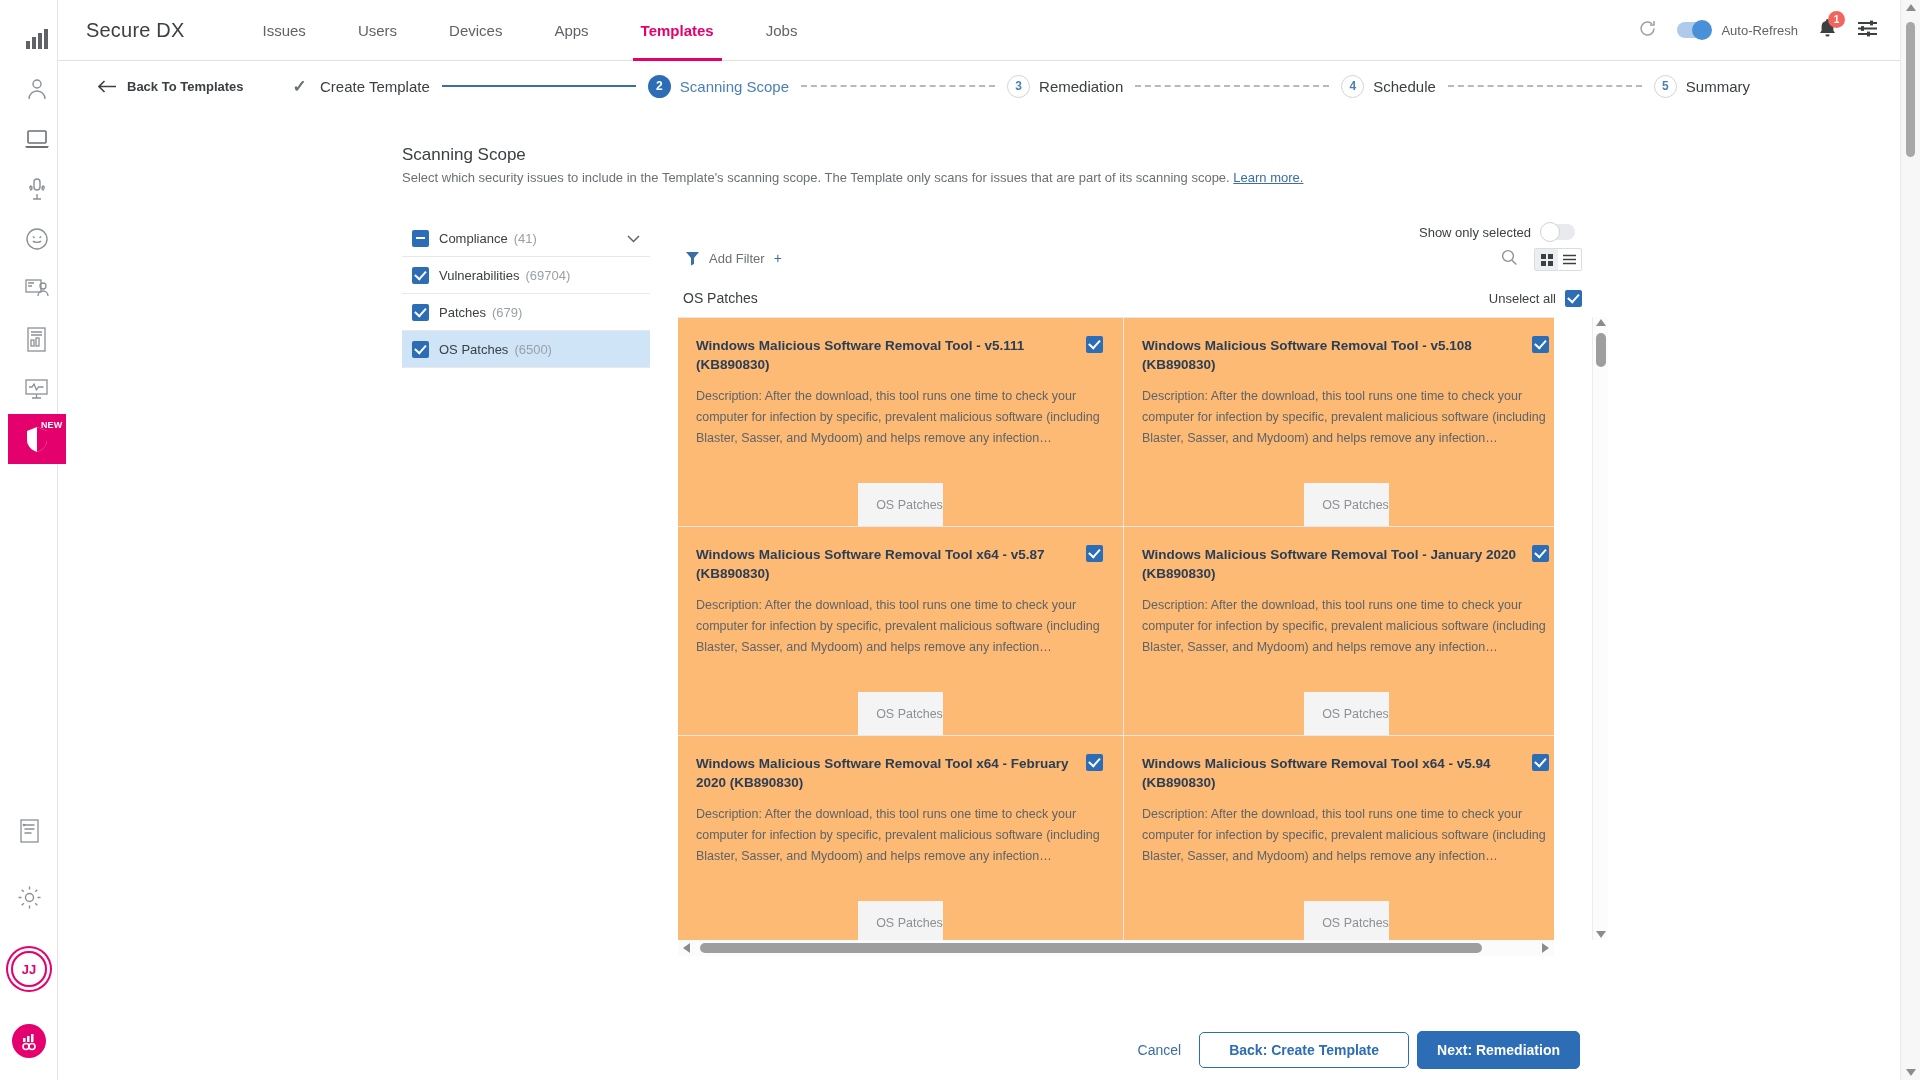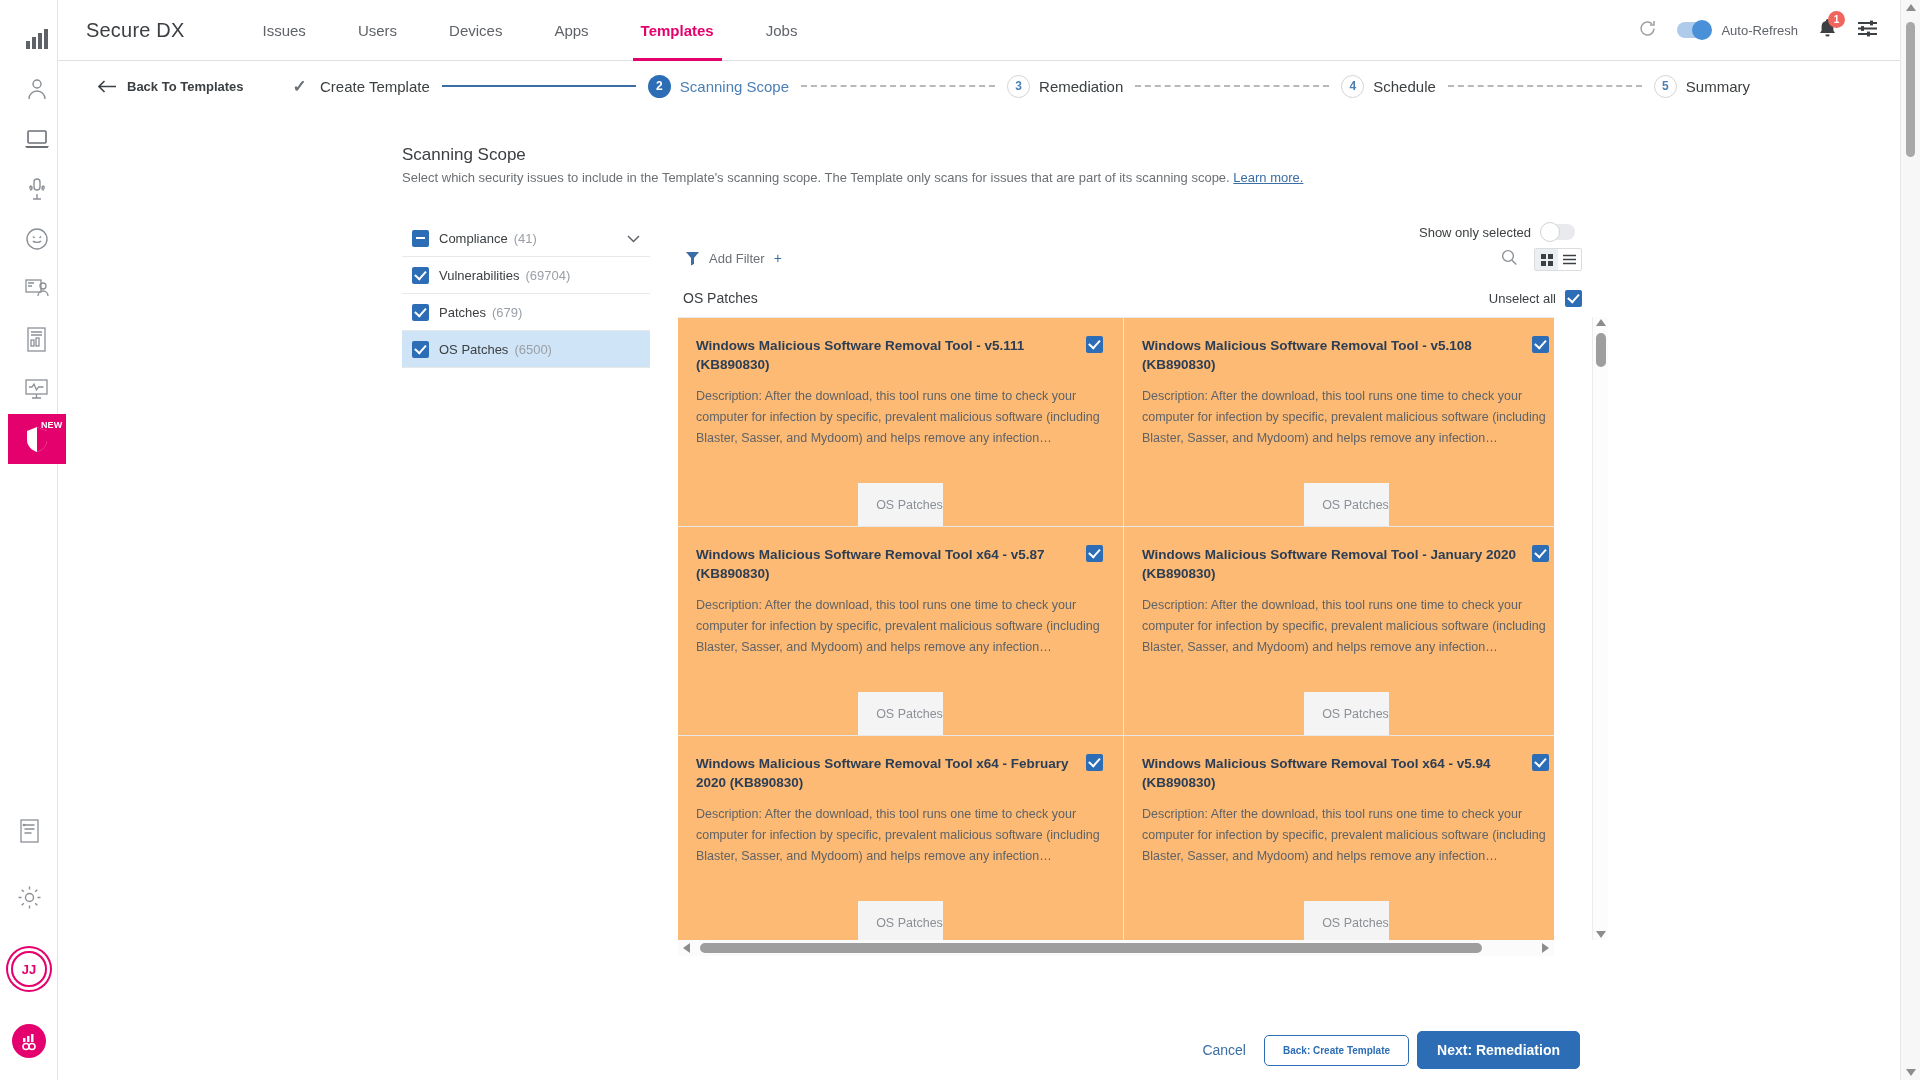--- a/index.html
+++ b/index.html
@@ -215,22 +215,22 @@
     border-radius: 5px; background: #9e9e9e;
   }
 
   
   #footer-actions {
     position: absolute; right: 340px; top: 1031px;
     display: flex; align-items: center; gap: 8px;
   }
   .btn-link { font-size: 14px; color: #3a6ea5; cursor: pointer; padding: 8px 10px; }
   .btn-outline {
-    font-size: 10px; color: #2c6db5; background: #fff; cursor: pointer;
-    border: 1px solid #2c6db5; border-radius: 5px; padding: 9px 18px; font-weight: bold;
+    font-size: 14px; color: #2c6db5; background: #fff; cursor: pointer;
+    border: 1px solid #2c6db5; border-radius: 5px; padding: 9px 29px; font-weight: bold;
   }
   .btn-primary {
     font-size: 14px; color: #fff; background: #2c6db5; cursor: pointer;
     border: 1px solid #2c6db5; border-radius: 5px; padding: 10px 19px; font-weight: bold;
   }
 </style>
 </head>
 <body>
 
 <div id="left-rail">

